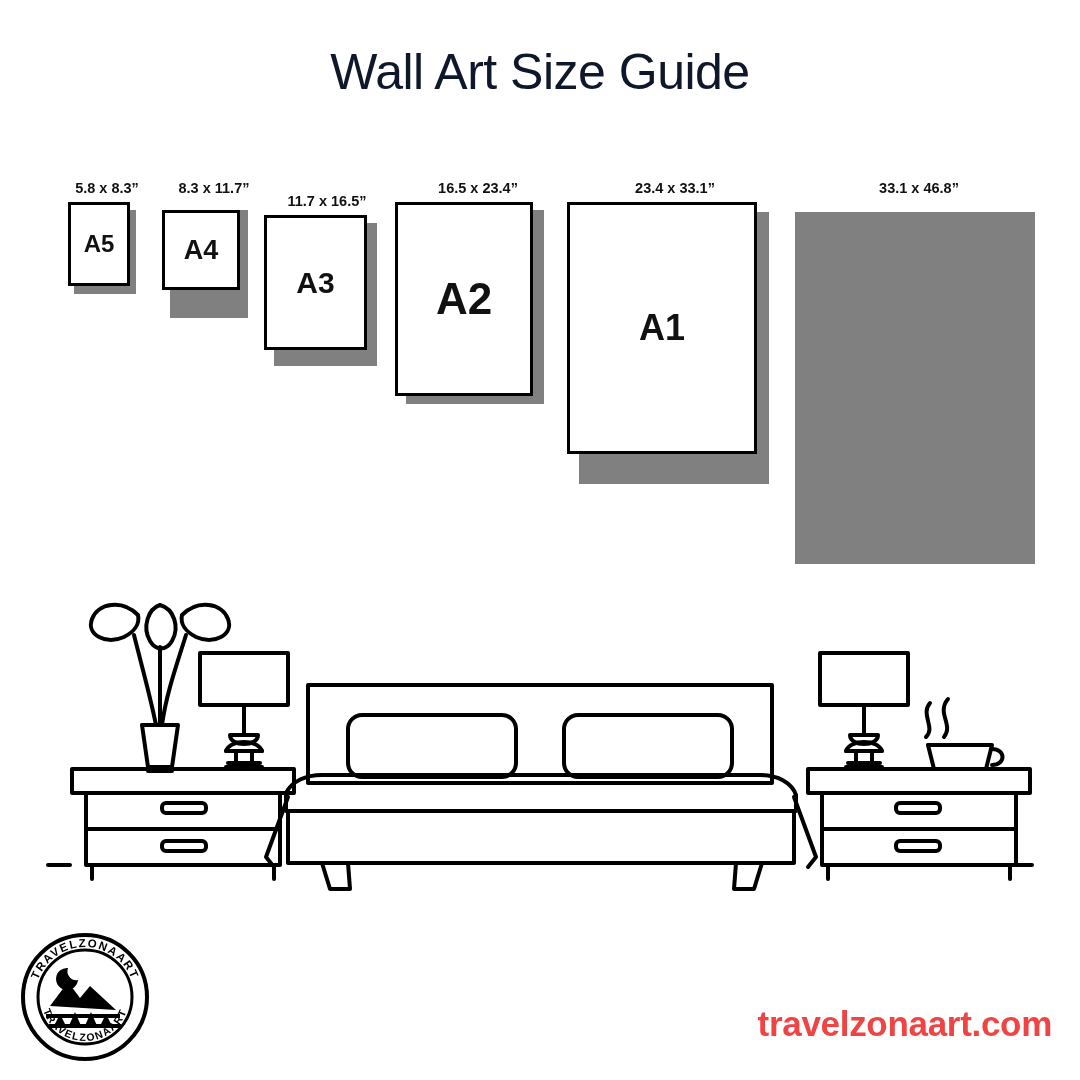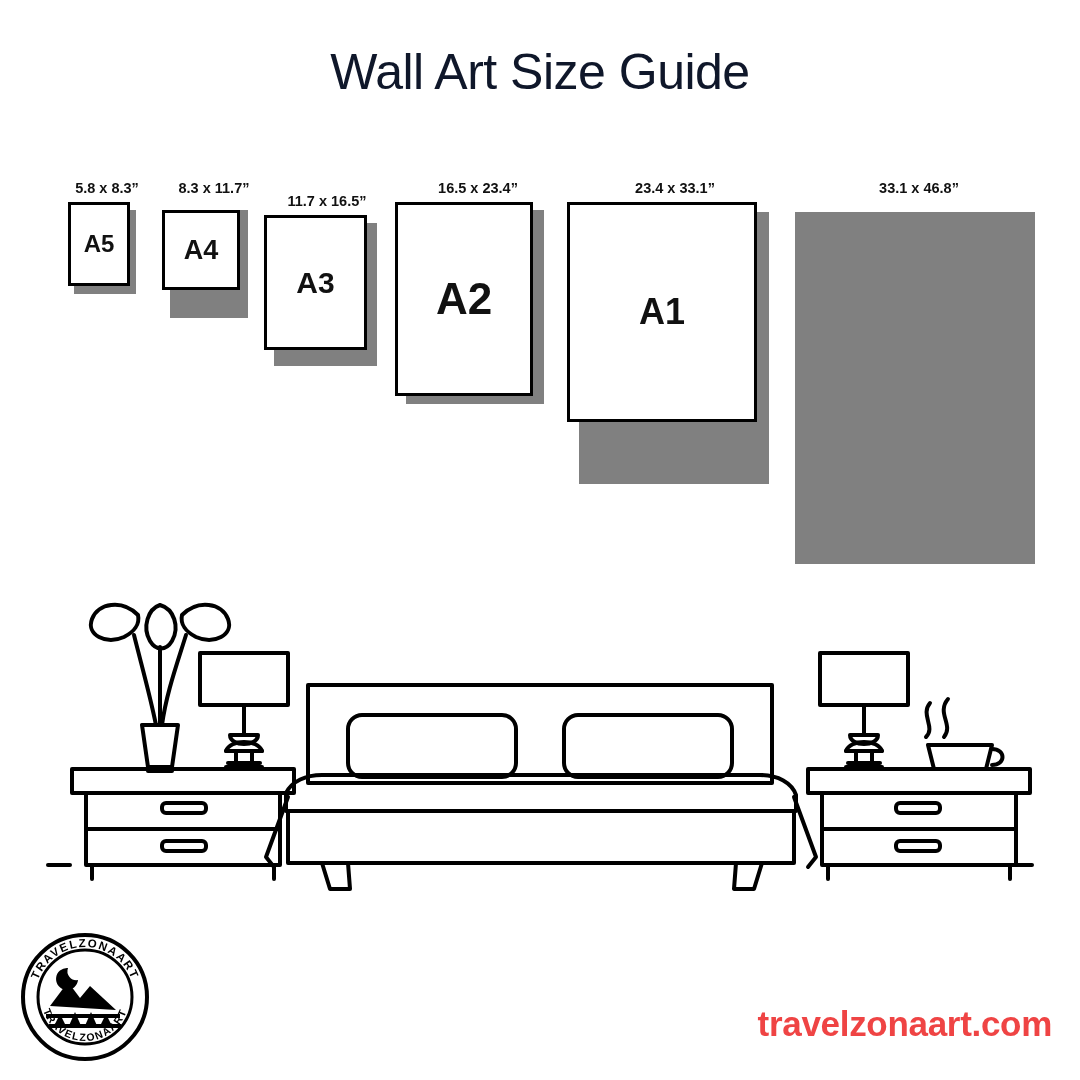--- a/index.html
+++ b/index.html
@@ -141,21 +141,21 @@
       <div class="dim-label" style="left:2px; top:0px; width:166px;">16.5 x 23.4”</div>
       <div class="frame-shadow" style="left:13px; top:30px; width:138px; height:194px;"></div>
       <div class="frame-box" style="left:2px; top:22px; width:138px; height:194px;">
         <span class="frame-label" style="font-size:44px;">A2</span>
       </div>
     </div>
 
     <div class="frame-group" style="left:565px; top:180px; width:215px; height:320px;">
       <div class="dim-label" style="left:20px; top:0px; width:180px;">23.4 x 33.1”</div>
       <div class="frame-shadow" style="left:14px; top:32px; width:190px; height:272px;"></div>
-      <div class="frame-box" style="left:2px; top:22px; width:190px; height:220px;">
+      <div class="frame-box" style="left:2px; top:22px; width:190px; height:252px;">
         <span class="frame-label" style="font-size:36px;">A1</span>
       </div>
     </div>
 
     <div class="frame-group" style="left:779px; top:180px; width:268px; height:410px;">
       <div class="dim-label" style="left:40px; top:0px; width:200px;">33.1 x 46.8”</div>
       <div class="frame-shadow" style="left:16px; top:32px; width:240px; height:352px;"></div>
     </div>
 
   </div>

